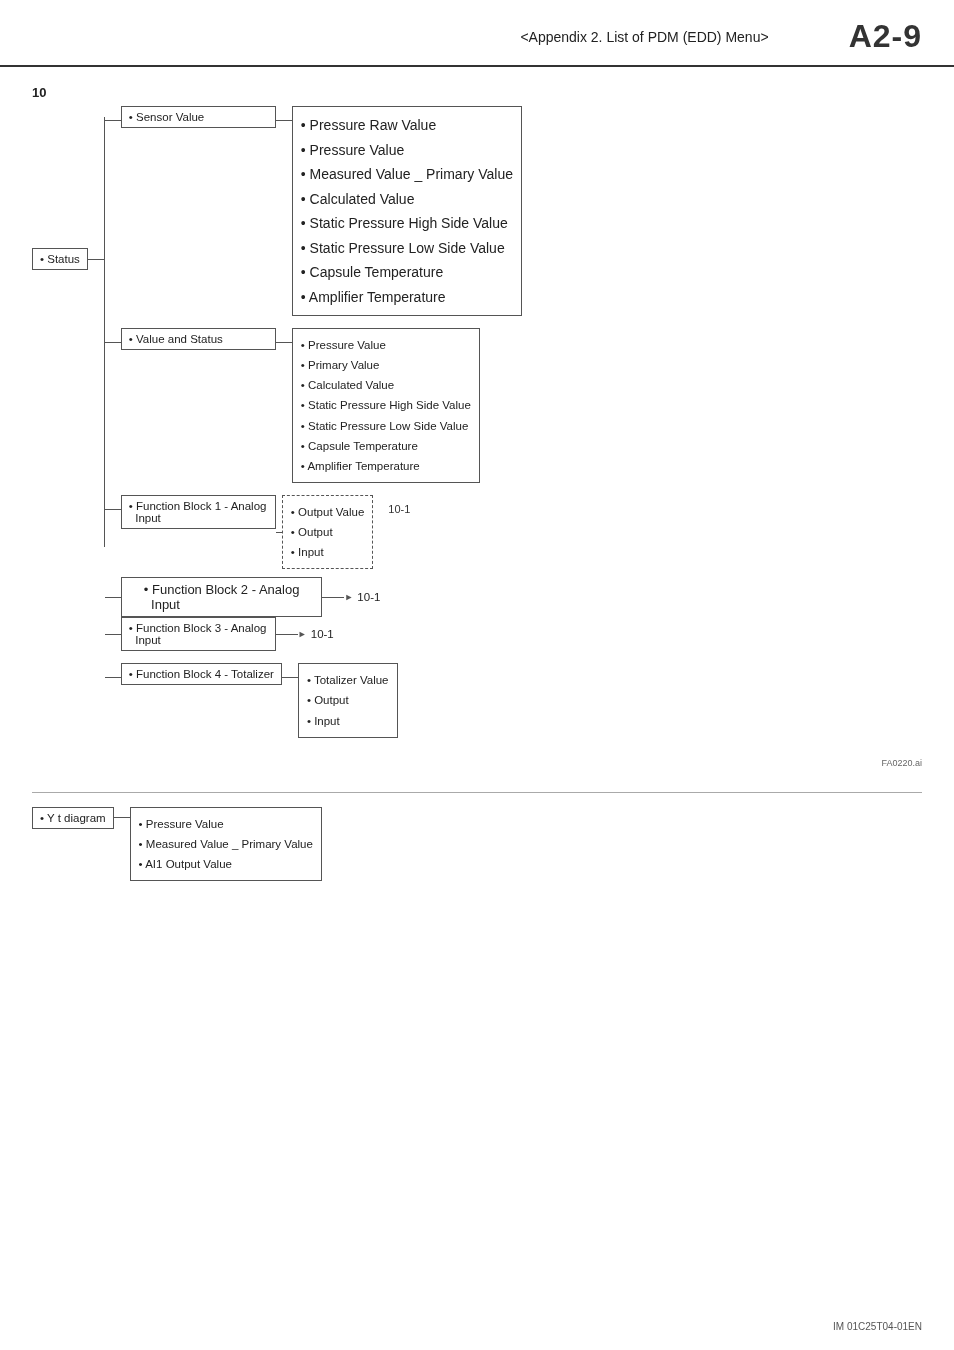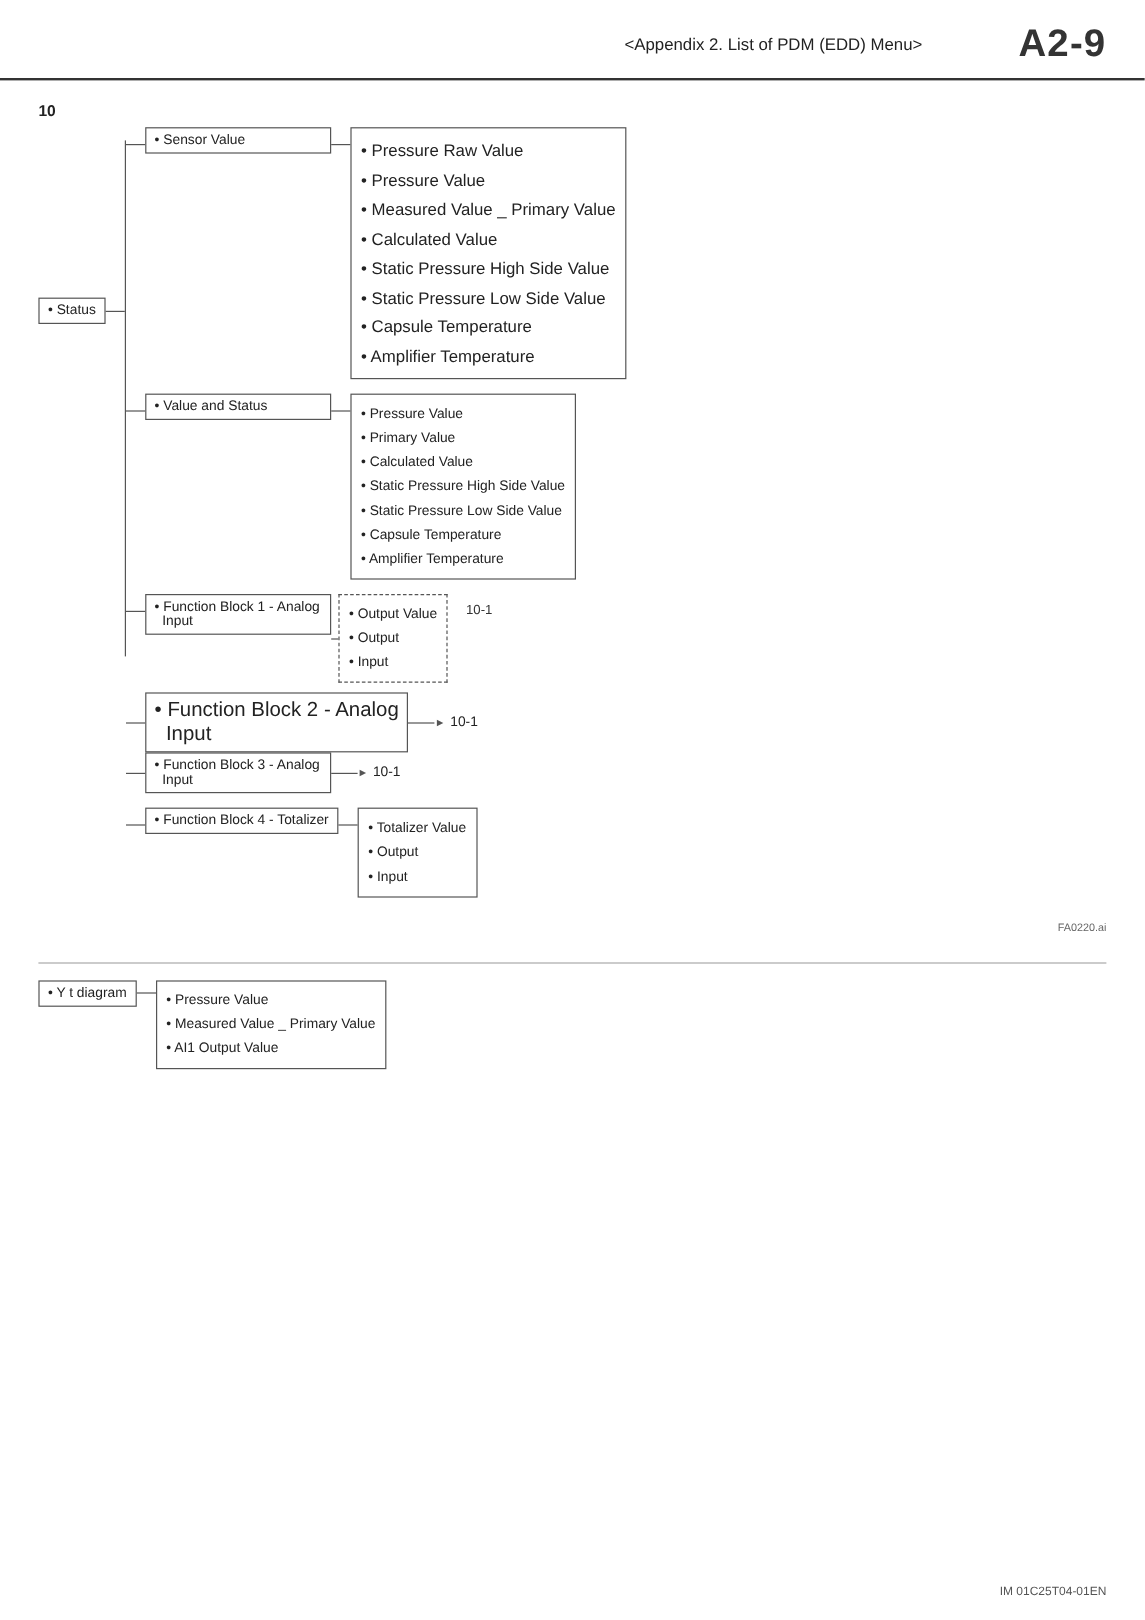--- a/index.html
+++ b/index.html
@@ -142,21 +142,21 @@
                 • Output<br>
                 • Input
                 <div style="position:absolute; right:-38px; top:4px; font-size:11px; color:#333; white-space:nowrap;">10-1</div>
               </div>
             </div>
           </div>
         </div>
 
         <div style="display:flex; align-items:center; margin-bottom:0px;">
           <div style="width:16px; height:1px; background:#555; flex-shrink:0;"></div>
-          <div style="border:1px solid #555; padding:4px 7px; font-size:17px; min-width:155px;">• Function Block 2 - Analog<br>&nbsp;&nbsp;Input</div>
+          <div style="border:1px solid #555; padding:4px 22px; font-size:13px; min-width:155px;">• Function Block 2 - Analog<br>&nbsp;&nbsp;Input</div>
           <div style="display:flex; align-items:center; margin-left:0;">
             <div style="width:22px; height:1px; background:#555;"></div>
             <div style="font-size:9px; color:#555;">►</div>
             <div style="font-size:11.5px; margin-left:4px; font-weight:normal; color:#222;">10-1</div>
           </div>
         </div>
 
         <div style="display:flex; align-items:center; margin-bottom:12px;">
           <div style="width:16px; height:1px; background:#555; flex-shrink:0;"></div>
           <div style="border:1px solid #555; padding:4px 7px; font-size:11.5px; min-width:155px;">• Function Block 3 - Analog<br>&nbsp;&nbsp;Input</div>

